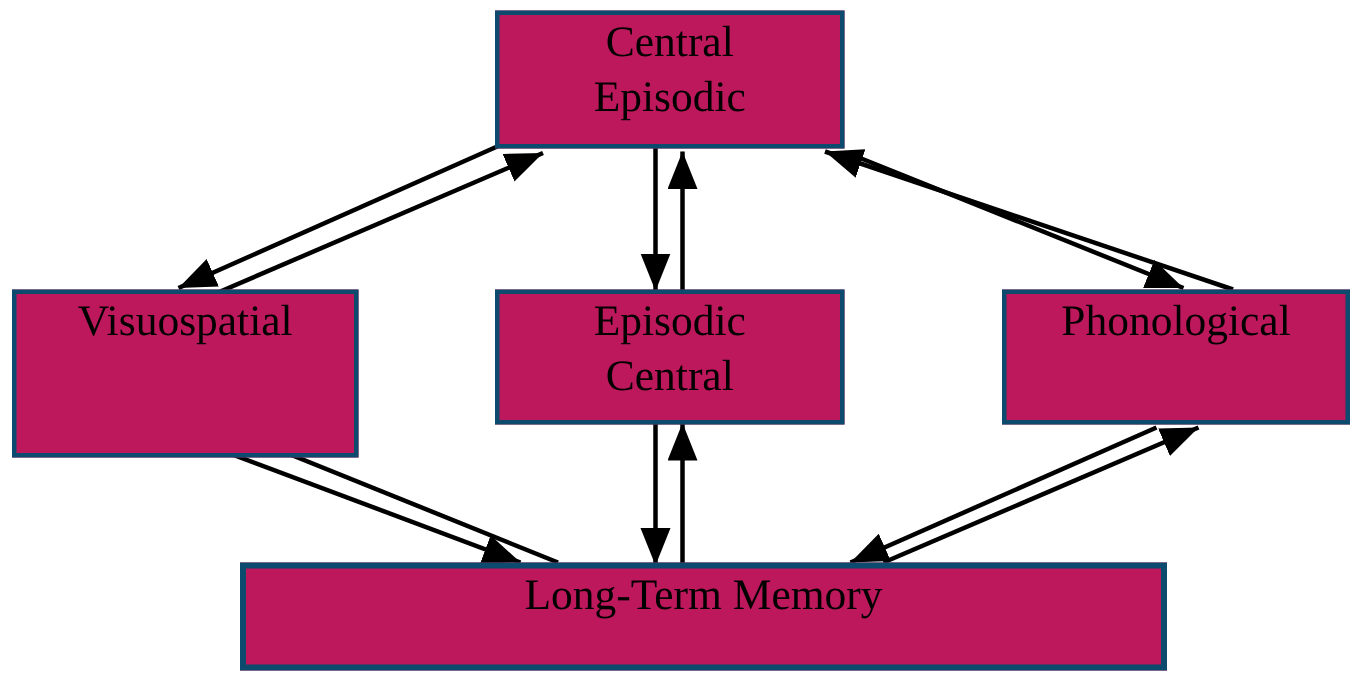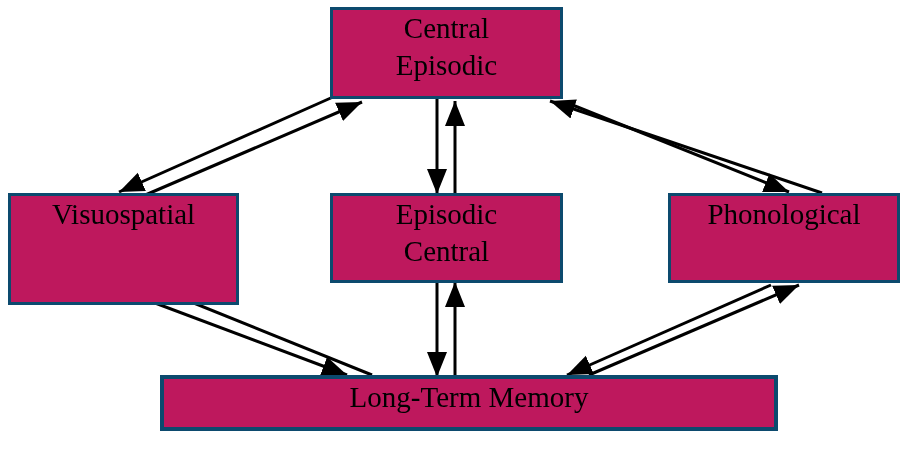--- a/index.html
+++ b/index.html
@@ -27,21 +27,21 @@
     text-align: center;
     font-size: 29px;
     line-height: 37px;
   }
   .node .node-label { display: block; }
   .node .line { display: block; }
   #node-ce  { left: 330px; top: 7px;   width: 233px; height: 92px; }
   #node-vs  { left: 8px;   top: 193px; width: 231px; height: 112px; }
   #node-eb  { left: 330px; top: 193px; width: 233px; height: 90px; }
   #node-pl  { left: 668px; top: 193px; width: 232px; height: 90px; font-family: Liberation Serif, serif; }
-  #node-ltm { left: 160px; top: 375px; width: 618px; height: 56px;
+  #node-ltm { left: 160px; top: 375px; width: 618px; height: 72px;
               border-width: 4px; padding-bottom: 8px; }
   line.edge { stroke: #000000; stroke-width: 3px; }
 </style>
 </head>
 <body>
 
 <div class="stage">
 
   <svg class="arrows-layer" viewBox="0 0 909 456" aria-hidden="true">
     <defs>

